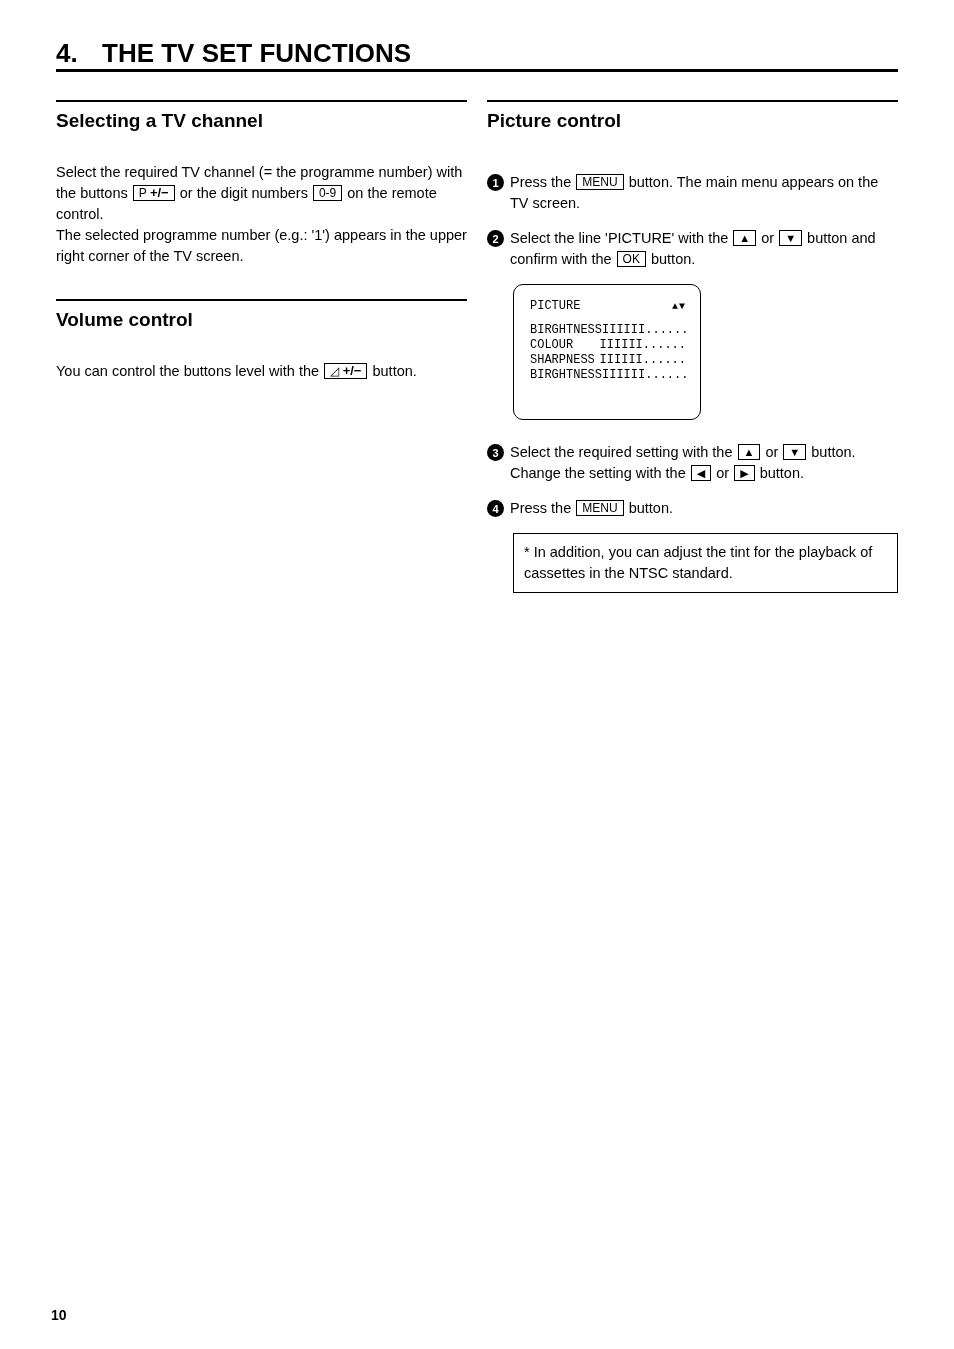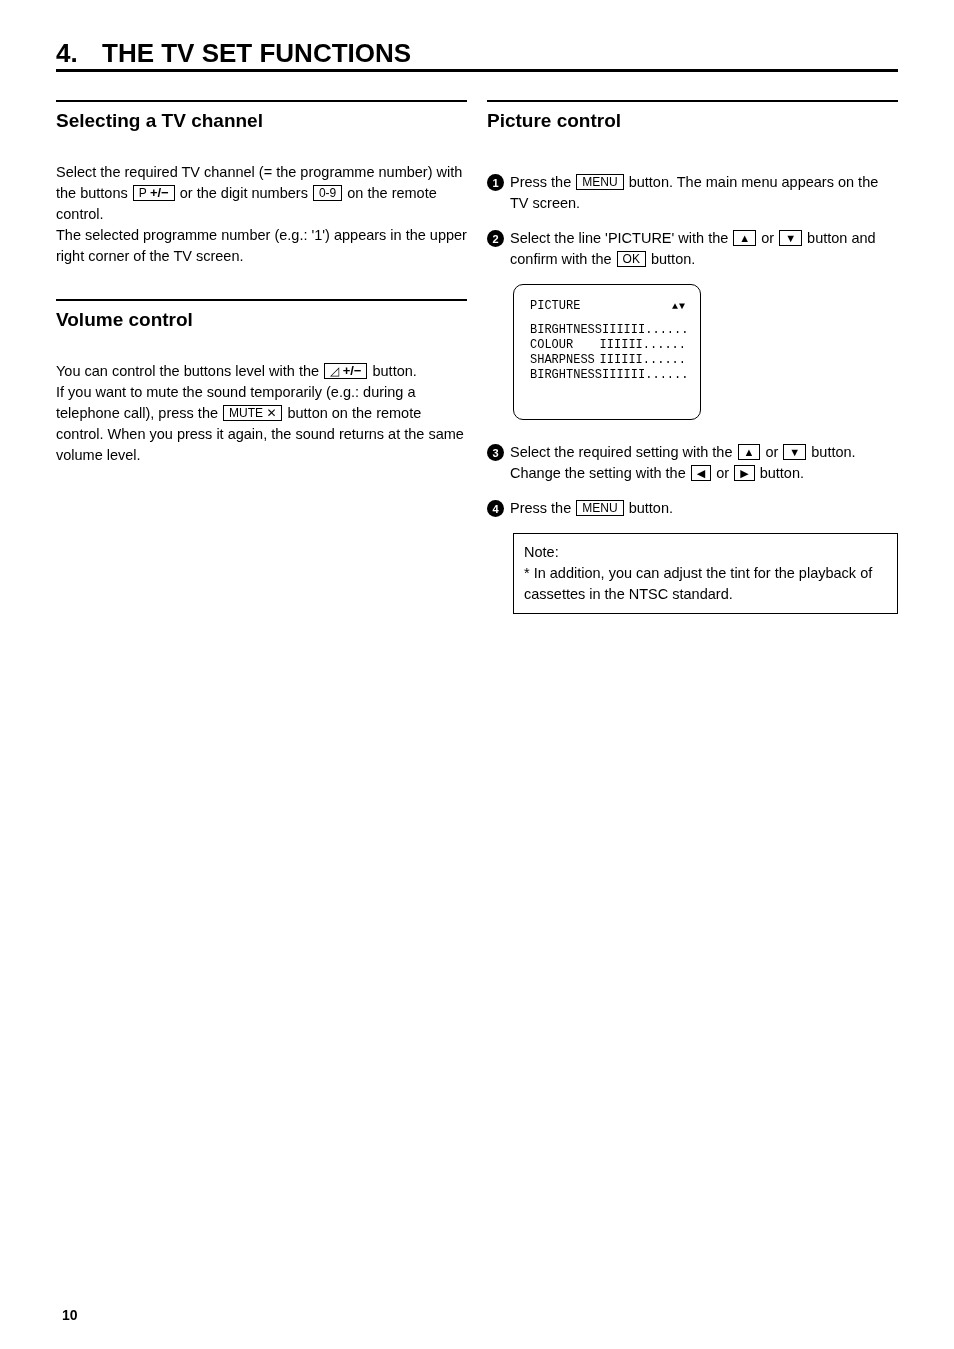--- a/index.html
+++ b/index.html
@@ -116,21 +116,21 @@
     }
     .note-box {
       border: 1px solid #000;
       padding: 8px 10px;
       margin-left: 26px;
       margin-top: 14px;
     }
     .page-num {
       position: absolute;
       bottom: 26px;
-      left: 62px;
+      left: 51px;
       font-weight: bold;
       font-size: 14px;
     }
     .spacer-32 { height: 32px; }
     .spacer-10 { height: 10px; }
     .tri {
       font-size: 11px;
     }
     .updown-icons {
       font-size: 10px;
@@ -154,23 +154,20 @@
       <span>Select the required TV channel (= the programme number) with the buttons </span><span class="keycap">P <span class="pm">+/−</span></span><span> or the digit numbers </span><span class="keycap">0-9</span><span> on the remote control.</span>
     </p>
     <p>The selected programme number (e.g.: '1') appears in the upper right corner of the TV screen.</p>
 
     <div class="spacer-32"></div>
 
     <h2 class="section-title">Volume control</h2>
 
     <p>
       <span>You can control the buttons level with the </span><span class="keycap">◿ <span class="pm">+/−</span></span><span> button.</span>
-    </p>
-    <p>
-      <span>If you want to mute the sound temporarily (e.g.: during a telephone call), press the </span><span class="keycap">MUTE ✕</span><span> button on the remote control. When you press it again, the sound returns at the same volume level.</span>
     </p>
 
   </div>
 
   <div class="col">
 
     <h2 class="section-title">Picture control</h2>
 
 
     <div class="spacer-10"></div>
@@ -222,20 +219,19 @@
     </div>
 
     <div class="step">
       <div class="step-num">4</div>
       <p class="step-text">
         <span>Press the </span><span class="keycap">MENU</span><span> button.</span>
       </p>
     </div>
 
     <div class="note-box">
-      <p>Note:</p>
       <p>* In addition, you can adjust the tint for the playback of cassettes in the NTSC standard.</p>
     </div>
 
   </div>
 </div>
 
 <div class="page-num">10</div>
 
 </body></html>

